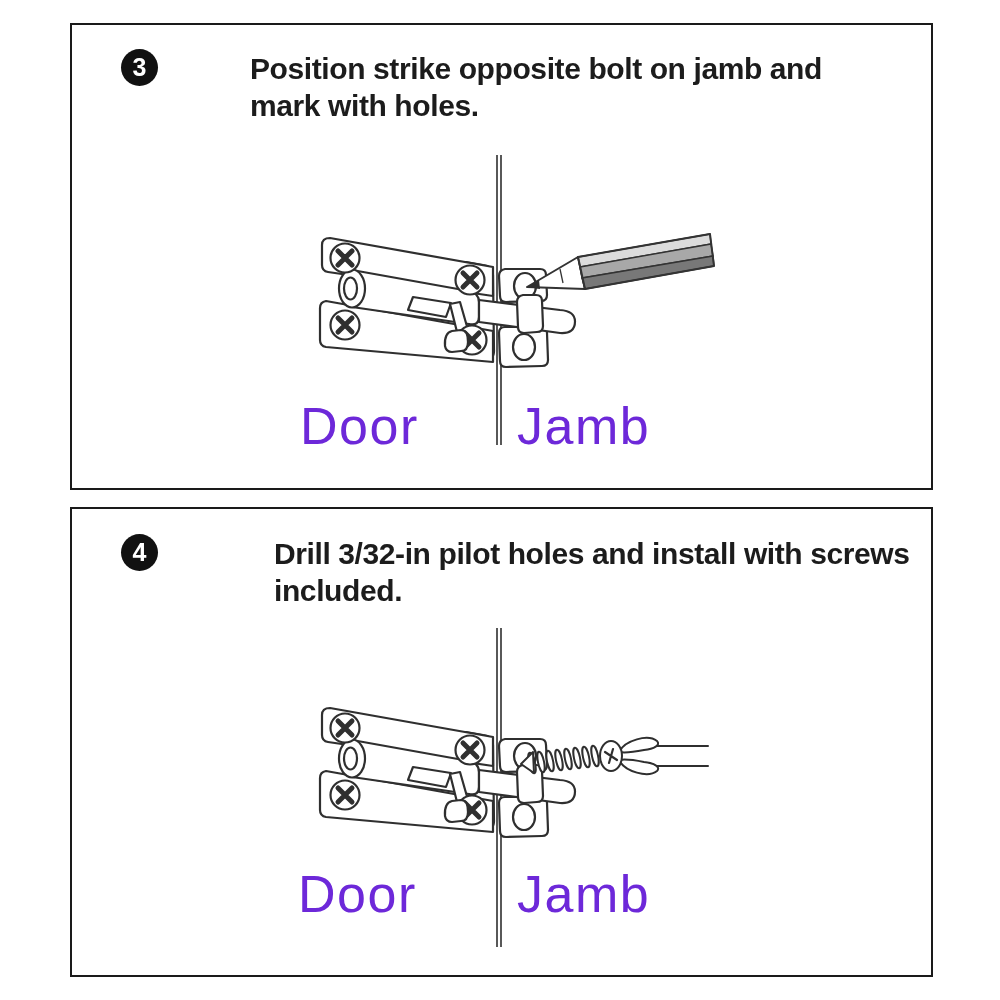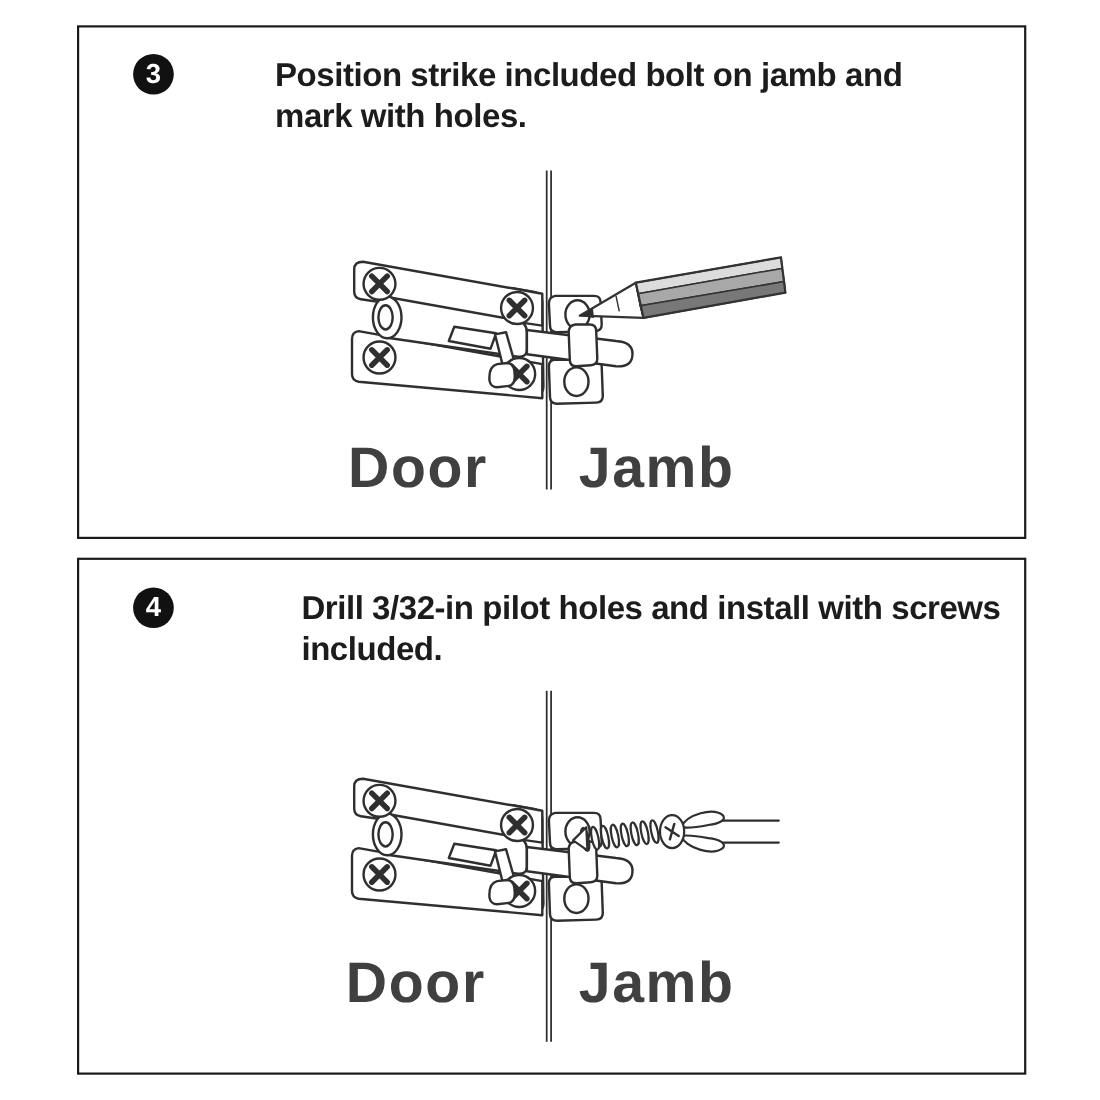--- a/index.html
+++ b/index.html
@@ -6,33 +6,33 @@
   .page{position:relative;width:1000px;height:1000px;background:#ffffff;overflow:hidden;
         font-family:"Liberation Sans",sans-serif;color:#1c1c1c;}
   .panel{position:absolute;left:70px;width:859px;border:2px solid #1a1a1a;background:#ffffff;}
   .panel.p1{top:23px;height:463px;}
   .panel.p2{top:507px;height:466px;}
   .badge{position:absolute;width:37px;height:37px;border-radius:50%;background:#111111;
          color:#ffffff;font-size:25px;font-weight:700;display:flex;align-items:center;
          justify-content:center;line-height:1;}
   .instruction{position:absolute;left:178px;font-size:30px;font-weight:600;
                letter-spacing:-0.4px;line-height:37px;color:#1c1c1c;white-space:nowrap;}
-  .side-label{position:absolute;font-size:52px;font-weight:700;letter-spacing:1.5px;
-              color:#404040;text-align:center;width:160px;line-height:1;}
+  .side-label{position:absolute;font-size:52px;font-weight:400;letter-spacing:1.5px;
+              color:#6d28d9;width:160px;line-height:1;}
   svg.illus{position:absolute;pointer-events:none;}
 </style>
 </head>
 <body>
 
 <div class="page">
 
   <section class="panel p1">
     <div class="badge" style="left:49px;top:24px;">3</div>
     <div class="instruction" style="top:25px;">
-      <div>Position strike included bolt on jamb and</div>
+      <div>Position strike opposite bolt on jamb and</div>
       <div>mark with holes.</div>
     </div>
     <div class="side-label" style="left:228px;top:375px;">Door</div>
     <div class="side-label" style="left:445px;top:375px;">Jamb</div>
   </section>
 
   <svg class="illus" style="left:280px;top:150px;" width="440" height="330" viewBox="0 0 440 330">
     <defs>
       <g id="latch-art" stroke="#2f2f2f" stroke-width="2.2" fill="#ffffff" stroke-linejoin="round" stroke-linecap="round">
 

